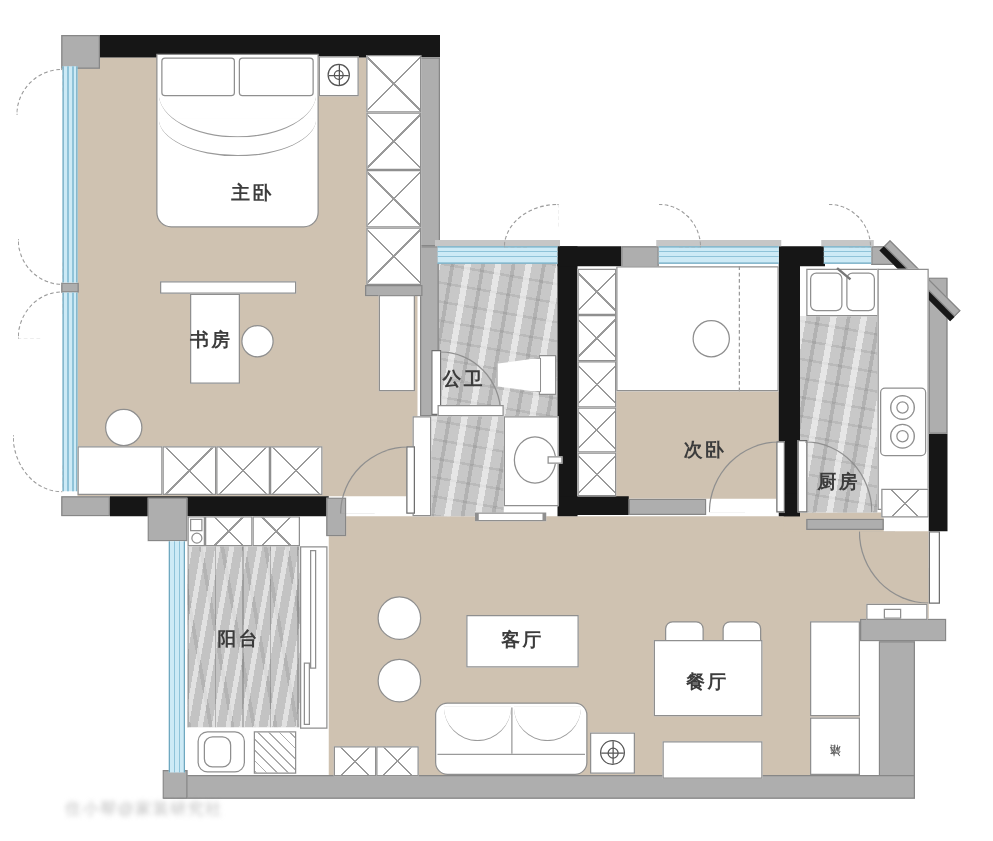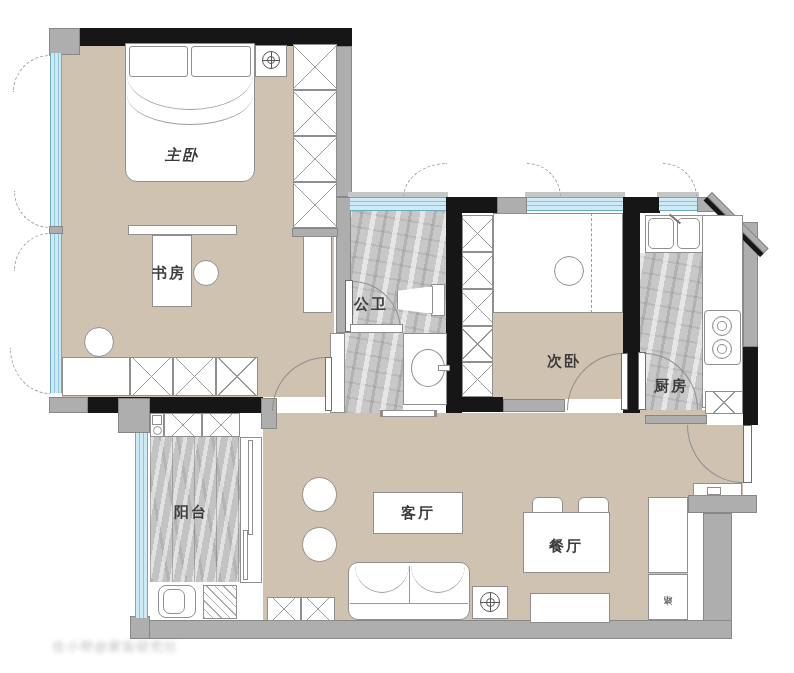--- a/index.html
+++ b/index.html
@@ -113,21 +113,21 @@
   <div class="abs fw" style="left:129px;top:46px;width:59px;height:31px;border-radius:3px;"></div>
   <div class="abs fw" style="left:191px;top:46px;width:60px;height:31px;border-radius:3px;"></div>
   <div class="abs curve" style="left:127px;top:75px;width:126px;height:35px;"></div>
   <div class="abs curve" style="left:127px;top:95px;width:126px;height:30px;"></div>
   <div class="abs fw" style="left:255px;top:45px;width:32px;height:32px;"></div>
   <div class="abs target" style="left:262px;top:51px;width:18px;height:18px;"></div>
   <div class="abs x" style="left:293px;top:44px;width:44px;height:46px;"></div>
   <div class="abs x" style="left:293px;top:90px;width:44px;height:46px;"></div>
   <div class="abs x" style="left:293px;top:136px;width:44px;height:46px;"></div>
   <div class="abs x" style="left:293px;top:182px;width:44px;height:46px;"></div>
-  <div class="abs lbl" style="left:152px;top:145px;width:60px;height:20px;font-style:italic;">主卧</div>
+  <div class="abs lbl" style="left:172px;top:145px;width:60px;height:20px;">主卧</div>
 
   <div class="abs fw" style="left:128px;top:225px;width:109px;height:10px;"></div>
   <div class="abs fw" style="left:152px;top:235px;width:40px;height:72px;"></div>
   <div class="abs fw circ" style="left:193px;top:260px;width:26px;height:26px;"></div>
   <div class="abs fw circ" style="left:84px;top:327px;width:30px;height:30px;"></div>
   <div class="abs fw" style="left:303px;top:236px;width:29px;height:77px;"></div>
   <div class="abs fw" style="left:62px;top:357px;width:68px;height:39px;"></div>
   <div class="abs x" style="left:130px;top:357px;width:43px;height:39px;"></div>
   <div class="abs x" style="left:173px;top:357px;width:43px;height:39px;"></div>
   <div class="abs x" style="left:216px;top:357px;width:42px;height:39px;"></div>

